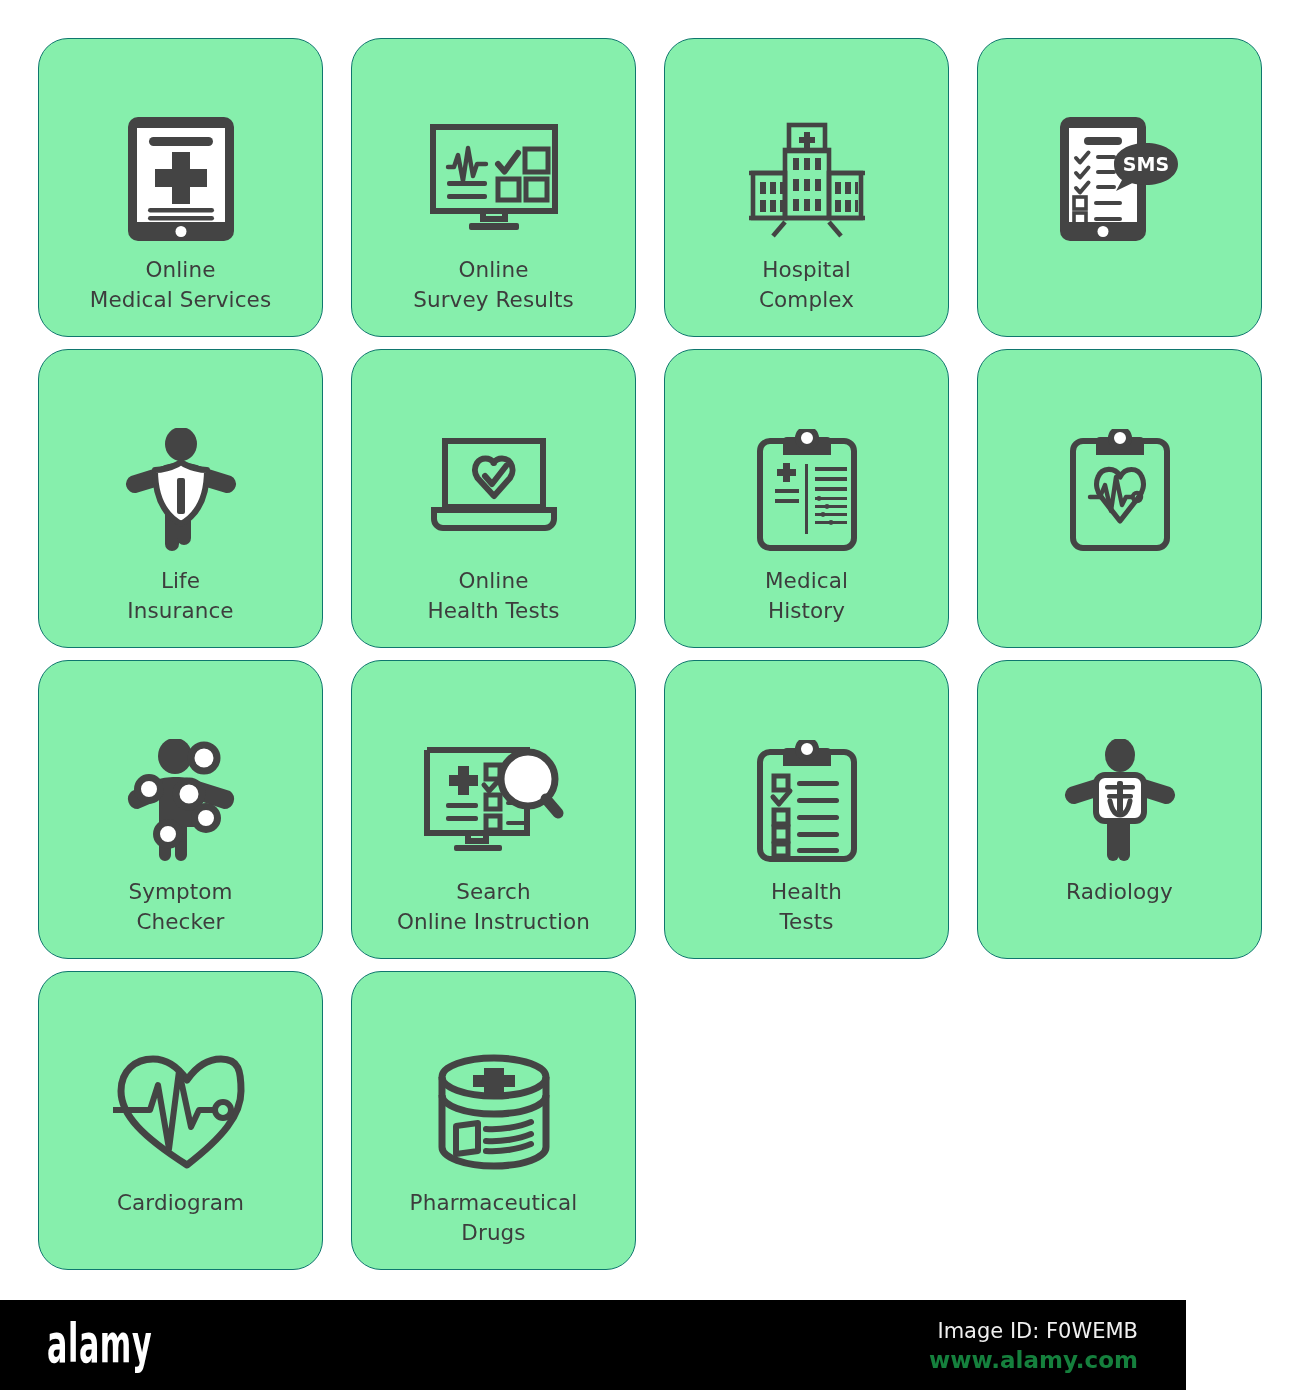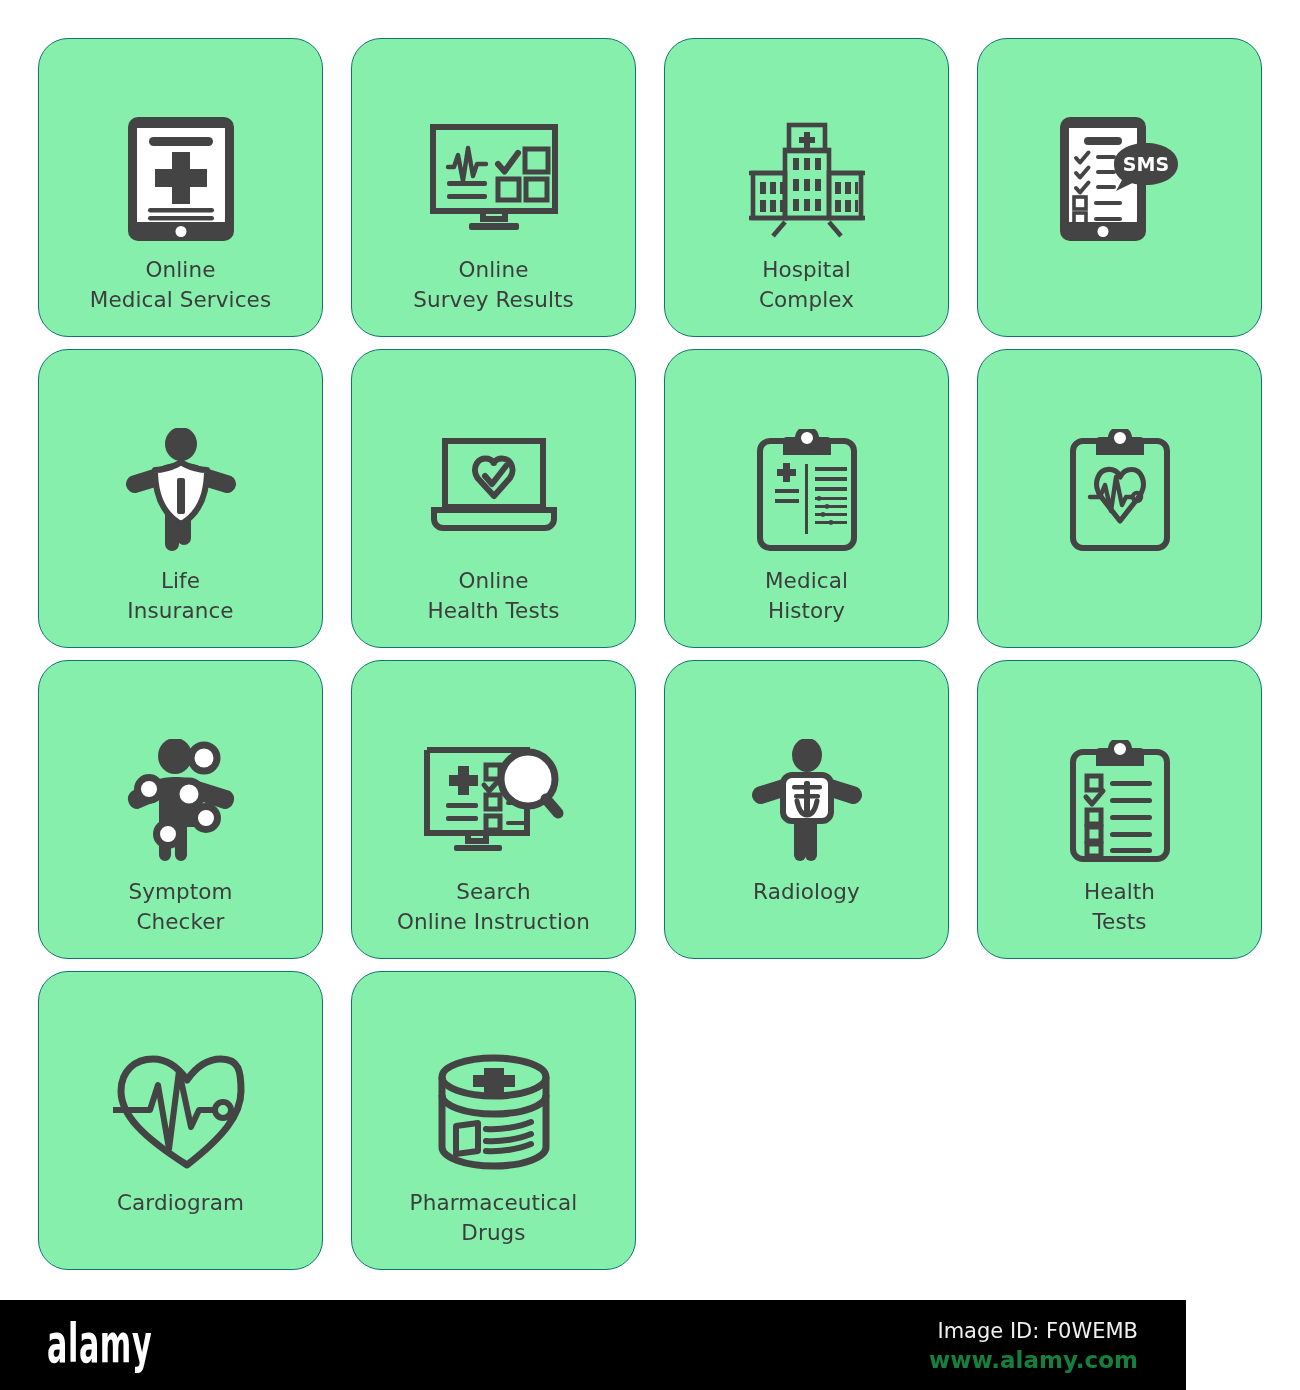--- a/index.html
+++ b/index.html
@@ -336,39 +336,20 @@
           <path d="M122 56 L134 70" stroke="#444444" stroke-width="11" stroke-linecap="round"></path>
         </g>
       </svg>
     </div>
     <div class="tile-label">Search
 Online Instruction</div>
   </div>
 
   <div class="tile">
     <div class="icon-wrap">
-      <svg width="136" height="124" viewBox="0 0 136 124">
-        <g fill="#444444">
-          <ellipse cx="68" cy="16" rx="15" ry="17"></ellipse>
-          <path d="M50 38 C56 34 80 34 86 38 L118 48 A9 9 0 0 1 113 65 L88 57 L88 74 L48 74 L48 57 L23 65 A9 9 0 0 1 18 48 Z"></path>
-          <path d="M58 74 h9 v42 a6 6 0 0 1 -12 0 v-36 z"></path>
-          <path d="M69 74 h9 v42 a6 6 0 0 1 -12 0 v-36 z"></path>
-          <rect x="44" y="36" width="48" height="46" rx="9" fill="#ffffff" stroke="#444444" stroke-width="6"></rect>
-          <rect x="65" y="42" width="6" height="32" rx="2"></rect>
-          <rect x="53" y="46" width="30" height="4.5" rx="2"></rect>
-          <rect x="55" y="55" width="26" height="4.5" rx="2"></rect>
-          <path d="M58 62 c2 10 6 14 10 14 c4 0 8 -4 10 -14" fill="none" stroke="#444444" stroke-width="5" stroke-linecap="round"></path>
-        </g>
-      </svg>
-    </div>
-    <div class="tile-label">Radiology</div>
-  </div>
-
-  <div class="tile">
-    <div class="icon-wrap">
       <svg width="100" height="122" viewBox="0 0 100 122">
         <g fill="none" stroke="#444444" stroke-width="6">
           <path d="M28 12 H13 A10 10 0 0 0 3 22 V109 A10 10 0 0 0 13 119 H87 A10 10 0 0 0 97 109 V22 A10 10 0 0 0 87 12 H72"></path>
         </g>
         <g fill="#444444">
           <path d="M30 8 H70 a4 4 0 0 1 4 4 V26 H26 V12 a4 4 0 0 1 4 -4 z"></path>
           <circle cx="50" cy="9" r="9" fill="#ffffff" stroke="#444444" stroke-width="6"></circle>
           <rect x="17" y="36" width="14" height="14" fill="none" stroke="#444444" stroke-width="5"></rect>
           <rect x="40" y="41" width="42" height="5" rx="2.5"></rect>
           <path d="M16 57 L22 64 L33 51" fill="none" stroke="#444444" stroke-width="5" stroke-linecap="round" stroke-linejoin="round"></path>
@@ -381,20 +362,39 @@
           <rect x="40" y="108" width="42" height="5" rx="2.5"></rect>
         </g>
       </svg>
     </div>
     <div class="tile-label">Health
 Tests</div>
   </div>
 
   <div class="tile">
     <div class="icon-wrap">
+      <svg width="136" height="124" viewBox="0 0 136 124">
+        <g fill="#444444">
+          <ellipse cx="68" cy="16" rx="15" ry="17"></ellipse>
+          <path d="M50 38 C56 34 80 34 86 38 L118 48 A9 9 0 0 1 113 65 L88 57 L88 74 L48 74 L48 57 L23 65 A9 9 0 0 1 18 48 Z"></path>
+          <path d="M58 74 h9 v42 a6 6 0 0 1 -12 0 v-36 z"></path>
+          <path d="M69 74 h9 v42 a6 6 0 0 1 -12 0 v-36 z"></path>
+          <rect x="44" y="36" width="48" height="46" rx="9" fill="#ffffff" stroke="#444444" stroke-width="6"></rect>
+          <rect x="65" y="42" width="6" height="32" rx="2"></rect>
+          <rect x="53" y="46" width="30" height="4.5" rx="2"></rect>
+          <rect x="55" y="55" width="26" height="4.5" rx="2"></rect>
+          <path d="M58 62 c2 10 6 14 10 14 c4 0 8 -4 10 -14" fill="none" stroke="#444444" stroke-width="5" stroke-linecap="round"></path>
+        </g>
+      </svg>
+    </div>
+    <div class="tile-label">Radiology</div>
+  </div>
+
+  <div class="tile">
+    <div class="icon-wrap">
       <svg width="136" height="118" viewBox="0 0 136 118">
         <path d="M74 112 C30 84 8 62 8 38 C8 18 22 6 40 6 C54 6 65 14 74 27 C83 14 94 6 108 6 C126 6 128 18 128 38 C128 62 110 84 74 112 Z" fill="none" stroke="#444444" stroke-width="7" stroke-linejoin="round"></path>
         <path d="M0 57 H28 L37 57 L45 32 L56 96 L66 18 L78 74 L86 57 H100" fill="none" stroke="#444444" stroke-width="6" stroke-linecap="round" stroke-linejoin="round"></path>
         <circle cx="110" cy="57" r="8" fill="none" stroke="#444444" stroke-width="6"></circle>
       </svg>
     </div>
     <div class="tile-label">Cardiogram</div>
   </div>
 
   <div class="tile">

